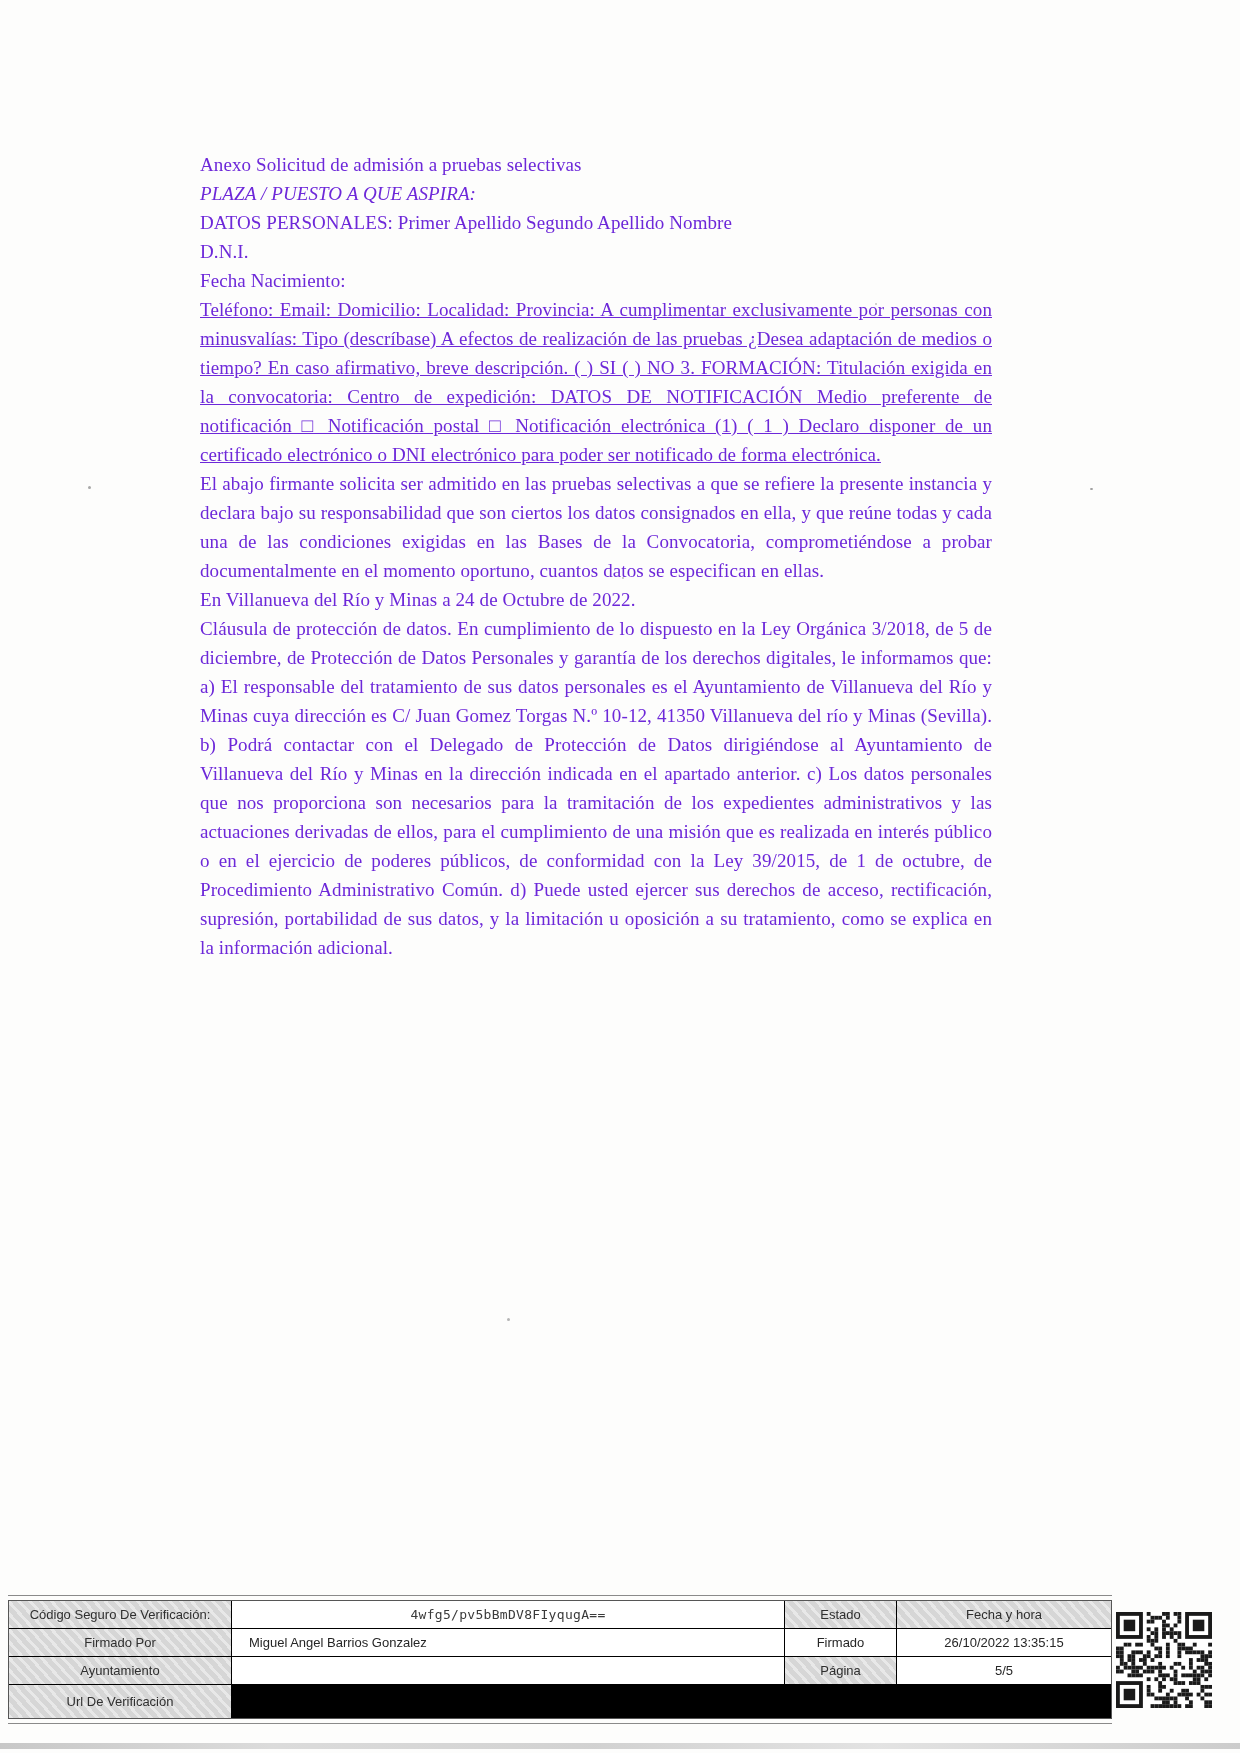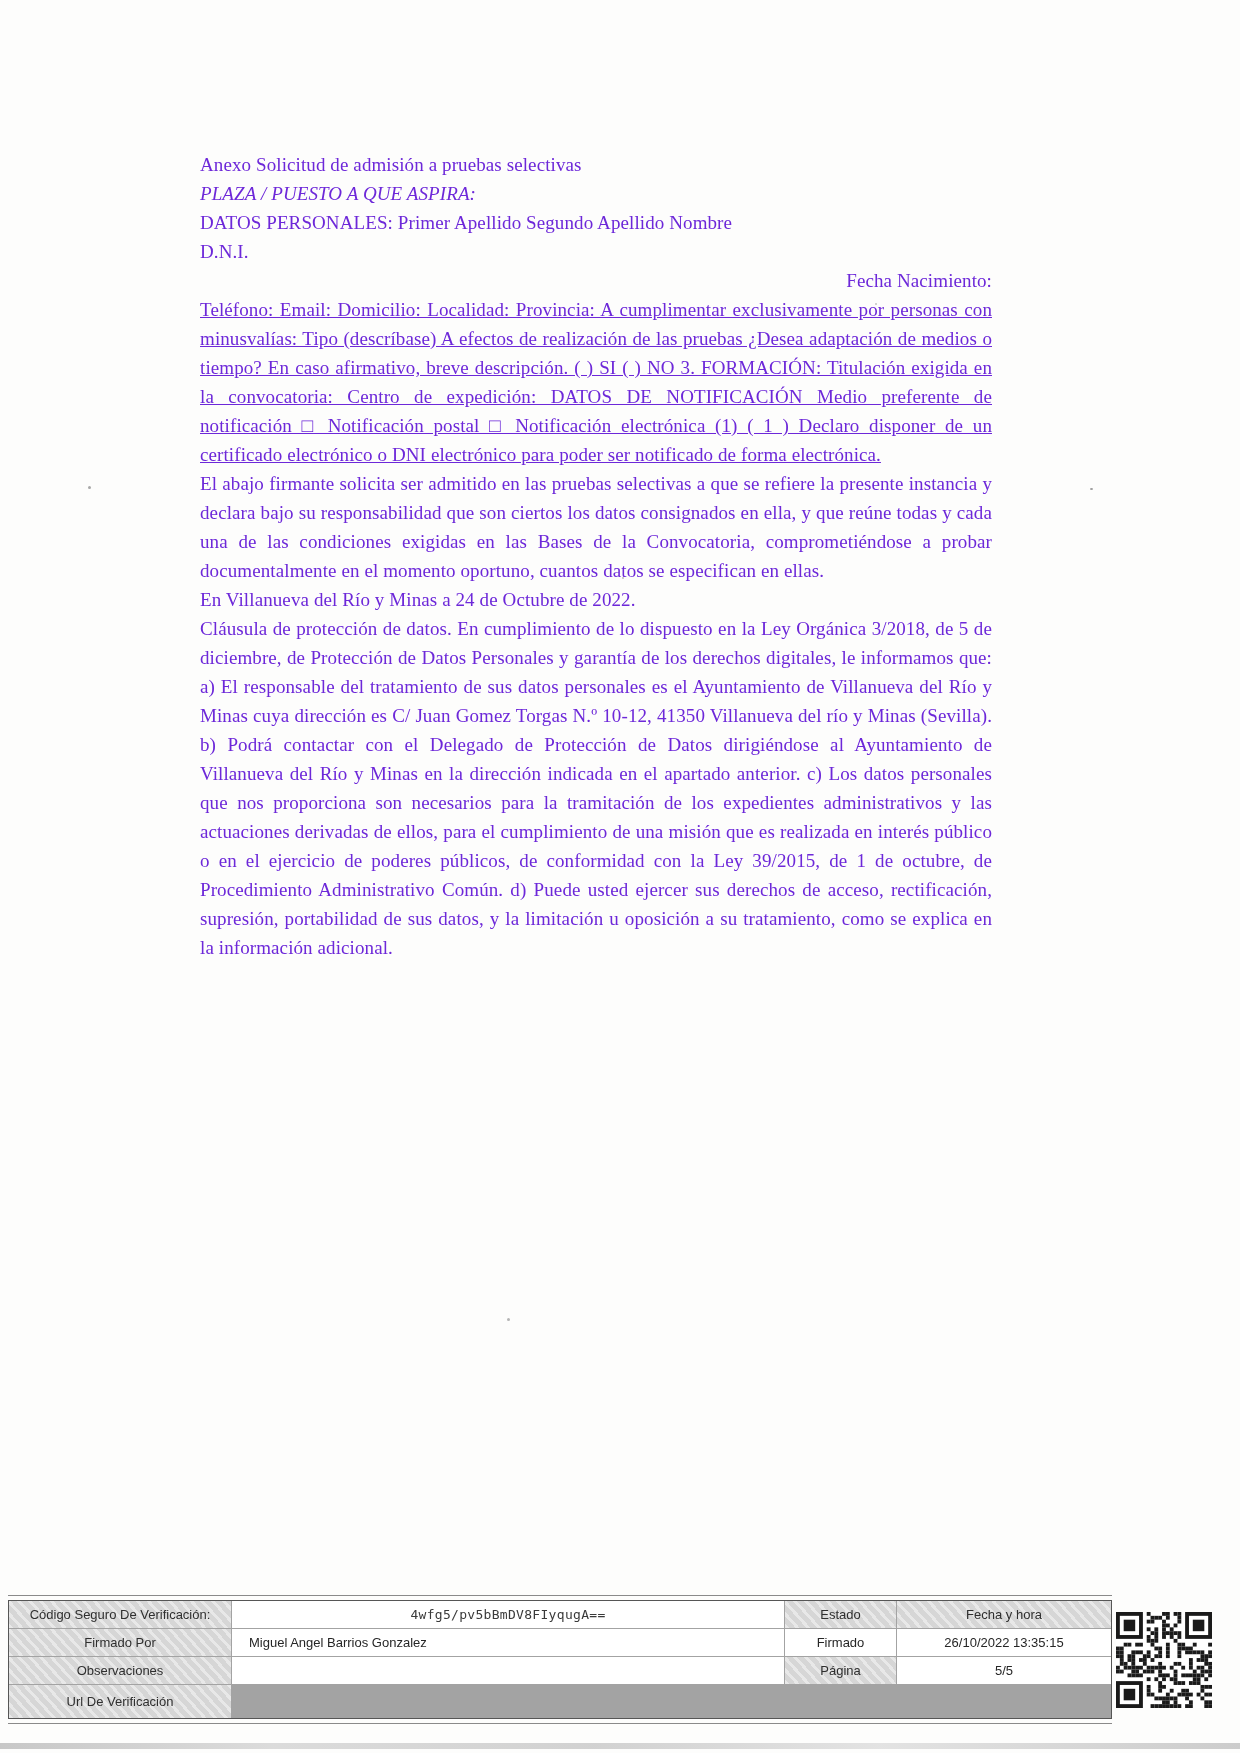--- a/index.html
+++ b/index.html
@@ -23,21 +23,21 @@
     font-size:19px;
     line-height:29px;
     color:#6d28d9;
     letter-spacing:.1px;
   }
   .content p{margin:0;}
   .doc-title{margin-bottom:68px;}
   .h-plaza{margin-bottom:26px;font-style:italic;}
   .h-datos{margin-bottom:24px;}
   .h-dni{margin-bottom:21px;}
-  .h-fecha{margin-bottom:15px;text-align:right;}
+  .h-fecha{margin-bottom:15px;}
   .para{text-align:justify;}
   .p-contact{margin-bottom:22px;text-decoration:underline;}
   .p-decl{margin-bottom:24px;}
   .p-date{margin-bottom:26px;}
   
   .speck{position:absolute;border-radius:50%;}
   .sp1{left:88px;top:486px;width:3px;height:3px;background:#a8a8a8;}
   .sp2{left:1090px;top:488px;width:3px;height:2px;background:#9d9d9d;}
   .sp3{left:622px;top:577px;width:2px;height:2px;background:#bdbdbd;}
   .sp4{left:875px;top:303px;width:2px;height:2px;background:#c2c2c2;}
@@ -54,21 +54,21 @@
   .sig-footer::before, .sig-footer::after{
     content:"";position:absolute;left:0;right:0;height:1px;background:#8a8a8a;
   }
   .sig-footer::before{top:-5px;}
   .sig-footer::after{bottom:-5px;}
   .sig-table{
     display:grid;
     grid-template-columns:222px 552px 111px 1fr;
     grid-template-rows:27px 27px 27px 33px;
     gap:1px;
-    background:#a3a3a3;           
+    background:#000000;           
     border:1px solid #565656;
     font-family:"Liberation Sans", sans-serif;
     font-size:13px;
     color:#262626;
   }
   .cell{
     background:#ffffff;
     display:flex;align-items:center;justify-content:center;
     overflow:hidden;white-space:nowrap;
   }
@@ -116,21 +116,21 @@
       <div class="cell gray">Código Seguro De Verificación:</div>
       <div class="cell mono">4wfg5/pv5bBmDV8FIyqugA==</div>
       <div class="cell gray">Estado</div>
       <div class="cell gray">Fecha y hora</div>
 
       <div class="cell gray">Firmado Por</div>
       <div class="cell left">Miguel Angel Barrios Gonzalez</div>
       <div class="cell">Firmado</div>
       <div class="cell">26/10/2022 13:35:15</div>
 
-      <div class="cell gray">Observaciones</div>
+      <div class="cell gray">Ayuntamiento</div>
       <div class="cell left"></div>
       <div class="cell gray">Página</div>
       <div class="cell">5/5</div>
 
       <div class="cell gray">Url De Verificación</div>
     </div>
   </div>
 
   <div class="qr-box">
     <svg id="qr-svg" viewBox="0 0 96 96" xmlns="http://www.w3.org/2000/svg">

